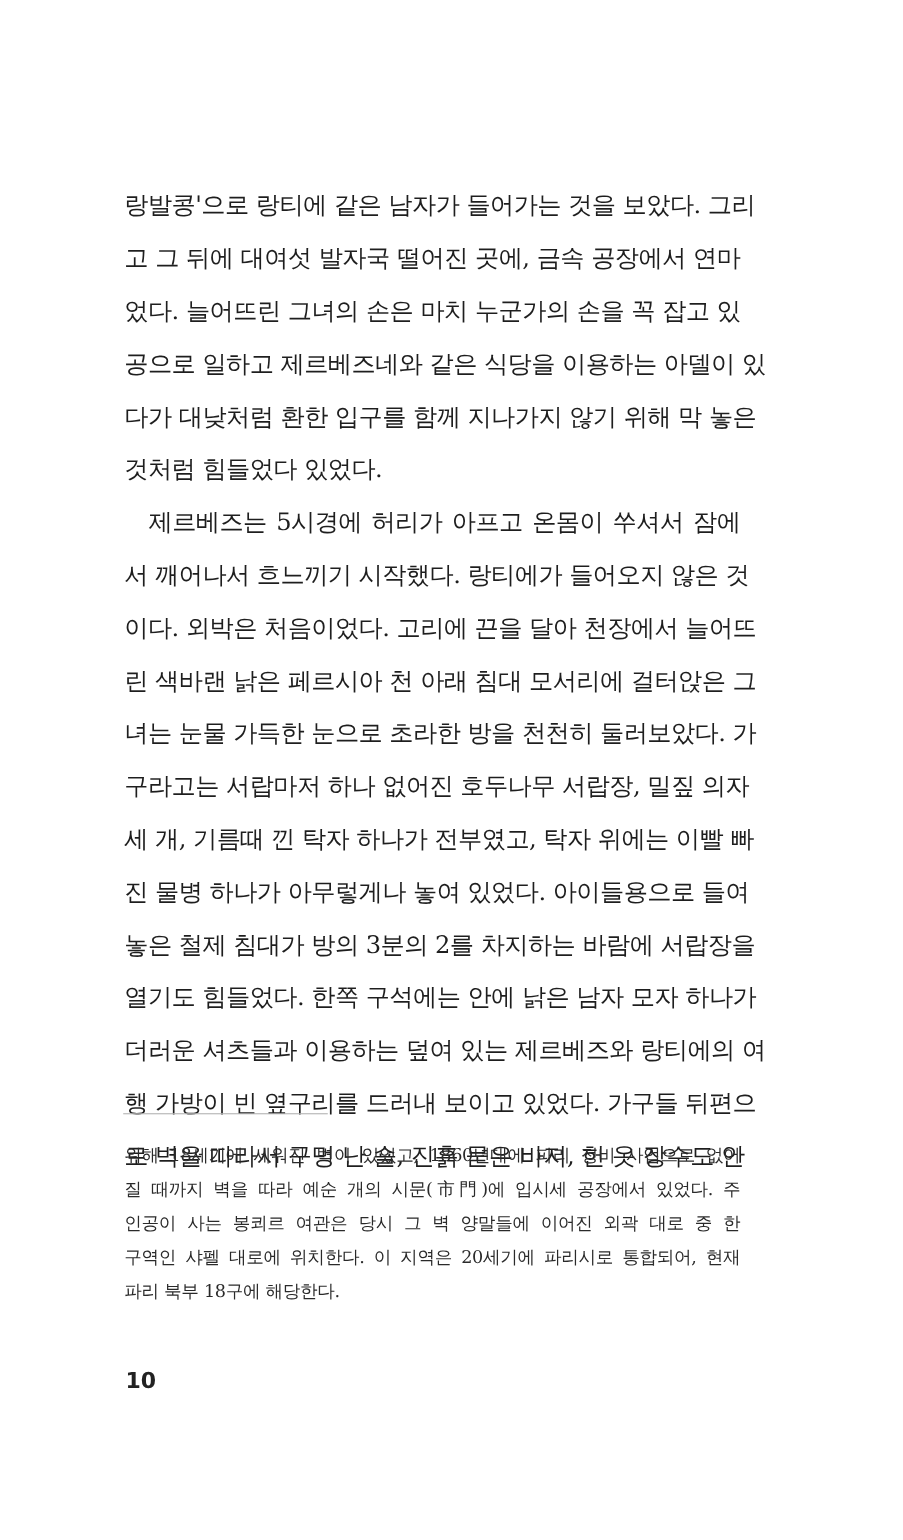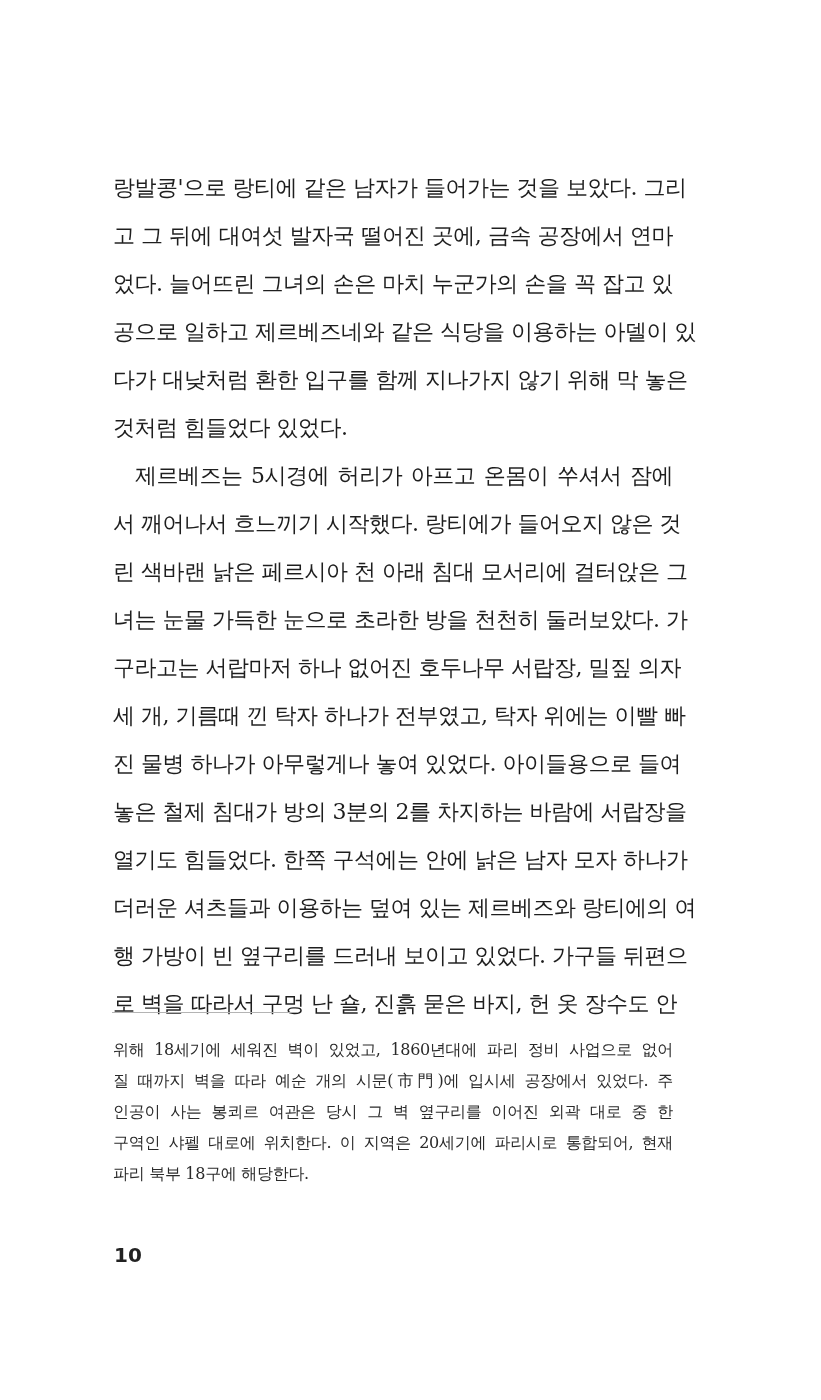--- a/index.html
+++ b/index.html
@@ -25,36 +25,37 @@
 <div class="page">
   <div class="body-text">
     <div class="line">랑발콩'으로 랑티에 같은 남자가 들어가는 것을 보았다. 그리</div>
     <div class="line">고 그 뒤에 대여섯 발자국 떨어진 곳에, 금속 공장에서 연마</div>
     <div class="line">었다. 늘어뜨린 그녀의 손은 마치 누군가의 손을 꼭 잡고 있</div>
     <div class="line">공으로 일하고 제르베즈네와 같은 식당을 이용하는 아델이 있</div>
     <div class="line">다가 대낮처럼 환한 입구를 함께 지나가지 않기 위해 막 놓은</div>
     <div class="line last">것처럼 힘들었다 있었다.</div>
     <div class="line indent">제르베즈는 5시경에 허리가 아프고 온몸이 쑤셔서 잠에</div>
     <div class="line">서 깨어나서 흐느끼기 시작했다. 랑티에가 들어오지 않은 것</div>
+    <div class="line">이다. 외박은 처음이었다. 고리에 끈을 달아 천장에서 늘어뜨</div>
     <div class="line">린 색바랜 낡은 페르시아 천 아래 침대 모서리에 걸터앉은 그</div>
     <div class="line">녀는 눈물 가득한 눈으로 초라한 방을 천천히 둘러보았다. 가</div>
     <div class="line">구라고는 서랍마저 하나 없어진 호두나무 서랍장, 밀짚 의자</div>
     <div class="line">세 개, 기름때 낀 탁자 하나가 전부였고, 탁자 위에는 이빨 빠</div>
     <div class="line">진 물병 하나가 아무렇게나 놓여 있었다. 아이들용으로 들여</div>
     <div class="line">놓은 철제 침대가 방의 3분의 2를 차지하는 바람에 서랍장을</div>
     <div class="line">열기도 힘들었다. 한쪽 구석에는 안에 낡은 남자 모자 하나가</div>
     <div class="line">더러운 셔츠들과 이용하는 덮여 있는 제르베즈와 랑티에의 여</div>
     <div class="line">행 가방이 빈 옆구리를 드러내 보이고 있었다. 가구들 뒤편으</div>
     <div class="line">로 벽을 따라서 구멍 난 숄, 진흙 묻은 바지, 헌 옷 장수도 안</div>
   </div>
 
   <div class="footnote-rule"></div>
 
   <div class="footnote">
     <div class="fn-line">위해 18세기에 세워진 벽이 있었고, 1860년대에 파리 정비 사업으로 없어</div>
     <div class="fn-line">질 때까지 벽을 따라 예순 개의 시문(市門)에 입시세 공장에서 있었다. 주</div>
-    <div class="fn-line">인공이 사는 봉쾨르 여관은 당시 그 벽 옆구리를 이어진 외곽 대로 중 한</div>
+    <div class="fn-line">인공이 사는 봉쾨르 여관은 당시 그 벽 양말들에 이어진 외곽 대로 중 한</div>
     <div class="fn-line">구역인 샤펠 대로에 위치한다. 이 지역은 20세기에 파리시로 통합되어, 현재</div>
     <div class="fn-line last">파리 북부 18구에 해당한다.</div>
   </div>
 
   <div class="page-number">10</div>
 </div>
 
 </body></html>

